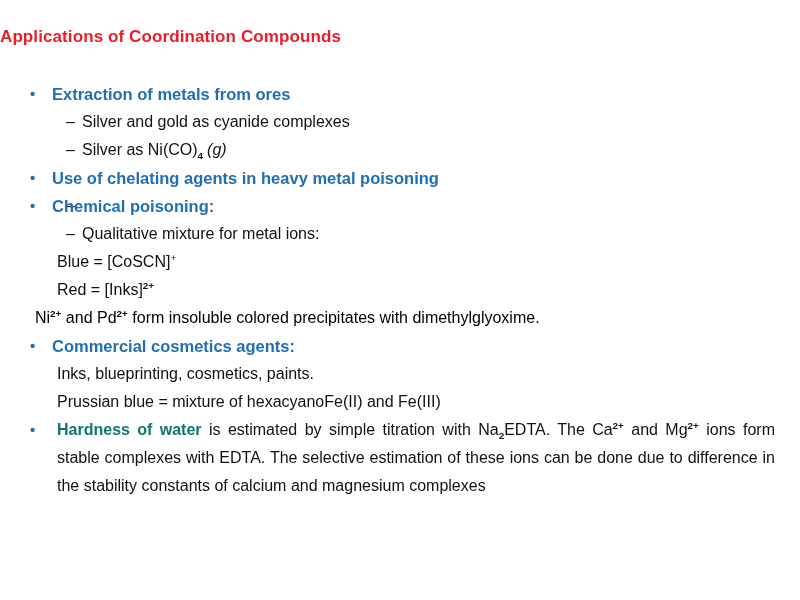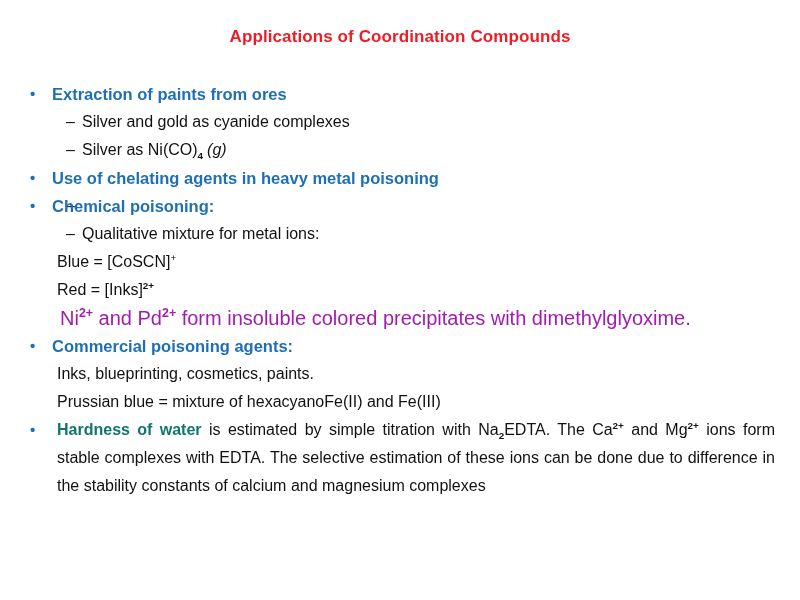--- a/index.html
+++ b/index.html
@@ -24,21 +24,21 @@
     background: #ffffff;
     box-sizing: border-box;
   }
 
   
   .slide-title {
     position: absolute;
     top: 26px;
     left: 0;
     width: 800px;
-    text-align: center;
+    text-align: left;
     font-size: 17px;
     font-weight: bold;
     color: #EE1C25;
     letter-spacing: 0.1px;
     line-height: 22px;
   }
 
   
   .body {
     position: absolute;
@@ -88,25 +88,25 @@
   .l2p {
     padding-left: 57px;
     font-size: 16px;
     color: #111111;
     line-height: 28px;
     white-space: nowrap;
   }
 
   
   .para-flush {
-    margin-left: 53px;
+    margin-left: 28px;
     margin-right: 25px;
     width: 725px;
-    font-size: 20px;
-    color: #a21caf;
+    font-size: 16px;
+    color: #000000;
     line-height: 28px;
     text-align: justify;
     text-indent: 7px;
   }
 
   
   .bullet-para {
     position: relative;
     margin-left: 57px;
     margin-right: 25px;
@@ -139,21 +139,21 @@
 <body>
 
 <div class="slide">
 
   <div class="slide-title">Applications of Coordination Compounds</div>
 
   <div class="body">
 
     <div class="l1">
       <span class="dot">•</span>
-      <span>Extraction of paints from ores</span>
+      <span>Extraction of metals from ores</span>
     </div>
     <div class="l2">
       <span class="dash">–</span>
       <span>Silver and gold as cyanide complexes</span>
     </div>
     <div class="l2">
       <span class="dash">–</span>
       <span>Silver as Ni(CO)</span><sub>4</sub><span class="ital" style="margin-left:4px;">(g)</span>
     </div>
 
@@ -179,21 +179,21 @@
     <div class="l2p">
       <span>Red = [Inks]</span><sup>2+</sup>
     </div>
 
     <div class="para-flush">
       <span>Ni</span><sup>2+</sup><span> and Pd</span><sup>2+</sup><span> form insoluble colored precipitates with dimethylglyoxime.</span>
     </div>
 
     <div class="l1">
       <span class="dot">•</span>
-      <span>Commercial poisoning agents:</span>
+      <span>Commercial cosmetics agents:</span>
     </div>
     <div class="l2p">Inks, blueprinting, cosmetics, paints.</div>
     <div class="l2p">Prussian blue = mixture of hexacyanoFe(II) and Fe(III)</div>
 
     <div class="bullet-para">
       <span class="dot">•</span><span class="lead">Hardness of water</span><span> is estimated by simple titration with Na</span><sub>2</sub><span>EDTA. The Ca</span><sup>2+</sup><span> and Mg</span><sup>2+</sup><span> ions form stable complexes with EDTA. The selective estimation of these ions can be done due to difference in the stability constants of calcium and magnesium complexes</span>
     </div>
 
   </div>
 </div>

